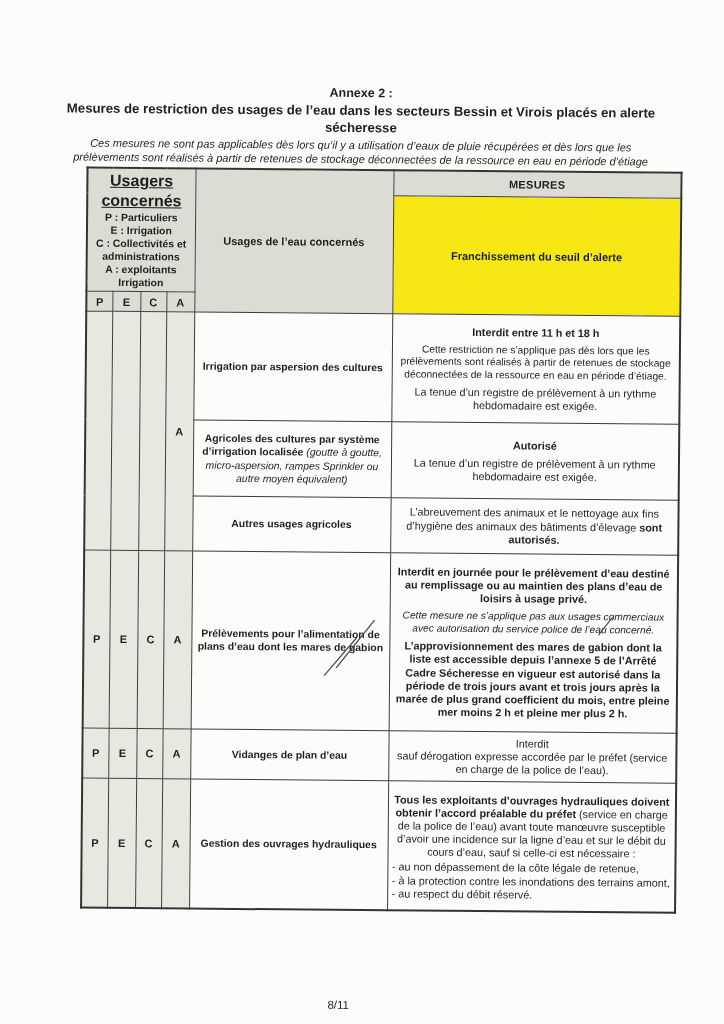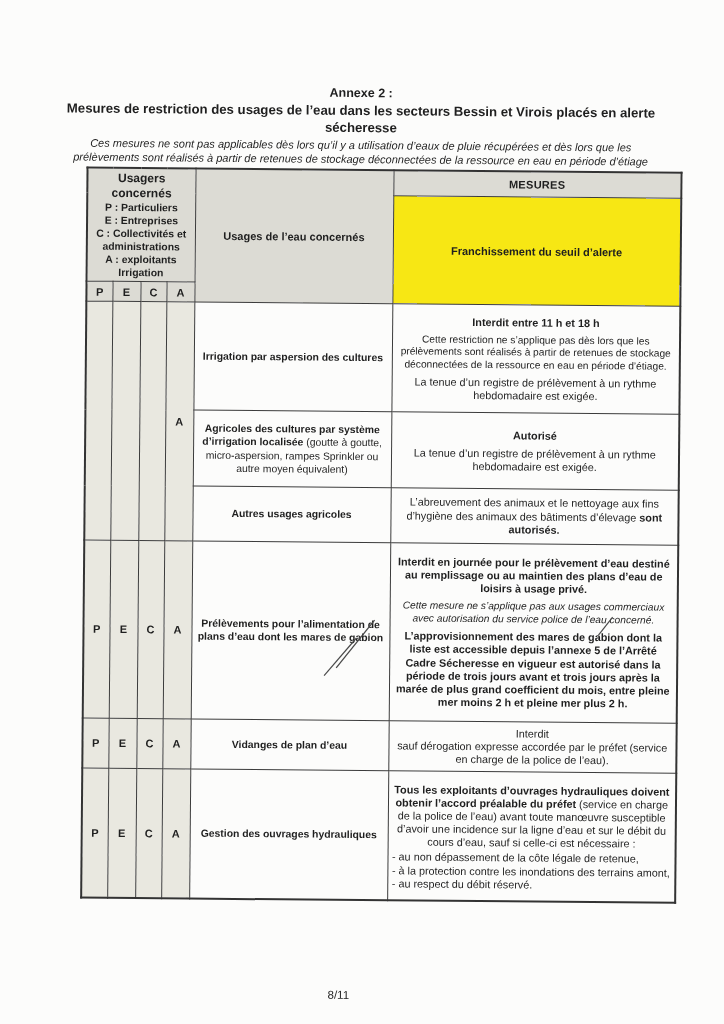--- a/index.html
+++ b/index.html
@@ -38,32 +38,32 @@
     border:1px solid #3c3c3c;
     padding:2px 4px;
     vertical-align:middle;
     text-align:center;
     overflow:hidden;
   }
   .users-head{
     background:#dcdbd4;font-weight:bold;font-size:10.4px;line-height:1.25;
     padding:2px 1px;
   }
-  .users-head .ut{font-size:12px;}
+  .users-head .ut{font-size:16px;text-decoration:underline;}
   .usage-head{background:#dcdbd4;font-weight:bold;font-size:11px;}
   .mesures-head{background:#dcdbd4;font-weight:bold;font-size:11px;letter-spacing:.3px;}
   .yellow-cell{
     background:#f7e714;font-weight:bold;font-size:11px;
   }
   .letter-head{background:#dcdbd4;font-weight:bold;font-size:11px;padding:1px;}
   .peca{background:#e9e8e0;font-weight:bold;font-size:11px;}
   .usage-cell{
     font-size:10.4px;font-weight:bold;line-height:1.3;padding:3px 6px;
   }
-  .usage-cell .note{font-weight:normal;}
+  .usage-cell .note{font-weight:normal;font-style:italic;}
   .meas{
     font-size:10.8px;line-height:1.22;padding:3px 8px;
   }
   .meas p{margin:5px 0;}
   .meas p.b{font-weight:bold;}
   .meas p.i{font-style:italic;font-size:10.2px;}
   .meas p.left{text-align:left;margin:0;}
   
   .pagenum{
     text-align:center;font-size:11.5px;
@@ -91,21 +91,21 @@
         <col style="width:28px">
       <col style="width:198px">
         <col style="width:288px">
     </colgroup>
 
     <tbody>
         <tr style="height:25px">
       <td class="users-head" colspan="4" rowspan="2">
         <div class="ut">Usagers concernés</div>
         <div>P : Particuliers</div>
-        <div>E : Entreprises</div>
+        <div>E : Irrigation</div>
         <div>C : Collectivités et administrations</div>
         <div>A : exploitants Irrigation</div>
       </td>
       <td class="usage-head" rowspan="3">Usages de l’eau concernés</td>
       <td class="mesures-head">MESURES</td>
     </tr>
     <tr style="height:54px">
       <td class="yellow-cell" rowspan="2">Franchissement du seuil d’alerte</td>
     </tr>
     <tr style="height:20px">

